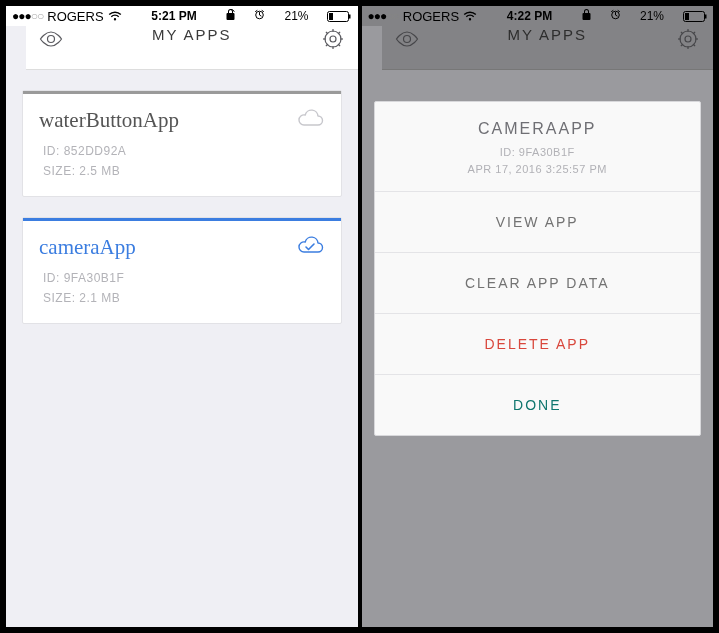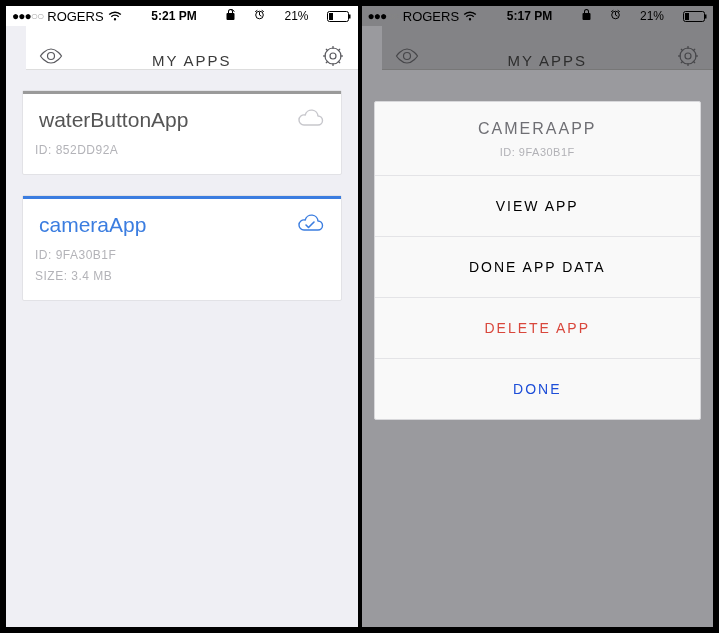--- a/index.html
+++ b/index.html
@@ -42,21 +42,21 @@
 .wifi-icon { display: inline-flex; }
 .time { font-weight: 600; text-align: center; }
 .battery-box { display: inline-flex; align-items: center; }
 
 
 .nav-bar {
   height: 44px;
   background: #fff;
   border-bottom: 1px solid #ddd;
   display: flex;
-  align-items: flex-end;
+  align-items: flex-start;
   justify-content: space-between;
   padding: 0 12px;
   margin-left: 20px;
 }
 .nav-title {
   font-size: 15px;
   letter-spacing: 2px;
   font-weight: 300;
   color: #3a3a3a;
 }
@@ -77,33 +77,33 @@
 }
 .card .stripe {
   height: 3px;
   background: #9a9a9a;
   margin: -3px 0 0 0;
 }
 .card.active .stripe { background: #3b7de0; }
 .card-head {
   display: flex;
   justify-content: space-between;
-  align-items: center;
   padding: 14px 16px 8px;
+  font-family: Liberation Serif, serif;
 }
 .card-title {
   font-size: 21px;
   font-weight: 300;
   color: #555;
 }
 .card.active .card-title { color: #3b7de0; }
 .cloud { color: #c7c7cc; }
 .card.active .cloud { color: #3b7de0; }
 .card-meta {
-  padding: 0 12px 14px;
+  padding: 0 20px 14px;
 }
 .meta-row {
   font-size: 12px;
   color: #b3b3b8;
   letter-spacing: 0.5px;
   line-height: 1.7;
 }
 
 
 .dimmed .status-bar,
@@ -142,23 +142,23 @@
   line-height: 1.5;
 }
 .sheet-row {
   border-bottom: 1px solid #e4e4e7;
   text-align: center;
   padding: 22px 10px;
   font-size: 14px;
   letter-spacing: 2px;
   font-weight: 400;
 }
-.sheet-row.blue { color: #000000; }
+.sheet-row.blue { color: #737373; }
 .sheet-row.red { color: #d9473c; text-align: center; }
-.sheet-row.gray { color: #1d4ed8; }
+.sheet-row.gray { color: #0f766e; }
 .sheet-row:last-child { border-bottom: none; }
 </style>
 </head>
 <body>
 
 <div class="screen">
   <div class="status-bar">
     <div class="status-left">
       <span class="dots"><span class="dot-filled">●●●</span><span class="dot-empty">○○</span></span>
       <span class="carrier">ROGERS</span>
@@ -227,56 +227,57 @@
       <div class="card-head">
         <div class="card-title">waterButtonApp</div>
         <span class="cloud">
           <svg width="30" height="20" viewBox="0 0 30 20">
               <path d="M23 8.5a6.5 6.5 0 00-12.8-1.5A5 5 0 004 12a5 5 0 005 5h14a4.5 4.5 0 000-9v.5z" fill="none" stroke="currentColor" stroke-width="1.4"></path>
             </svg>
         </span>
       </div>
       <div class="card-meta">
         <div class="meta-row">ID: 852DD92A</div>
+        <div class="meta-row">SIZE: 2.5 MB</div>
       </div>
     </div>
 
     <div class="card active">
       <div class="stripe"></div>
       <div class="card-head">
         <div class="card-title">cameraApp</div>
         <span class="cloud">
           <svg width="30" height="20" viewBox="0 0 30 20">
               <path d="M23 8.5a6.5 6.5 0 00-12.8-1.5A5 5 0 004 12a5 5 0 005 5h14a4.5 4.5 0 000-9v.5z" fill="none" stroke="currentColor" stroke-width="1.4"></path>
               <path d="M11 12l2.5 2.5L19 9" fill="none" stroke="currentColor" stroke-width="1.6" stroke-linecap="round" stroke-linejoin="round"></path>
             </svg>
         </span>
       </div>
       <div class="card-meta">
         <div class="meta-row">ID: 9FA30B1F</div>
-        <div class="meta-row">SIZE: 3.4 MB</div>
+        <div class="meta-row">SIZE: 2.1 MB</div>
       </div>
     </div>
   </div>
 </div>
 
 <div class="screen dimmed">
   <div class="dimmed-bg"></div>
 
   <div class="status-bar" style="position:relative;">
     <div class="status-left">
       <span class="dots"><span class="dot-filled">●●●</span><span class="dot-empty">○○</span></span>
       <span class="carrier">ROGERS</span>
       <span class="wifi-icon">
         <svg width="14" height="10" viewBox="0 0 14 10">
             <path d="M7 9.5a1.2 1.2 0 100-2.4 1.2 1.2 0 000 2.4zm-3.2-3.3a4.5 4.5 0 016.4 0l1-1a5.9 5.9 0 00-8.4 0l1 1zm-2.1-2.1a7.5 7.5 0 0110.6 0l1-1a8.9 8.9 0 00-12.6 0l1 1z" fill="#000"></path>
           </svg>
       </span>
     </div>
-    <div class="time">5:17 PM</div>
+    <div class="time">4:22 PM</div>
     <div class="status-right">
       <span><svg width="9" height="11" viewBox="0 0 9 11">
             <path d="M4.5 0A2.5 2.5 0 002 2.5V4h-.5A1 1 0 00.5 5v5a1 1 0 001 1h6a1 1 0 001-1V5a1 1 0 00-1-1H7V2.5A2.5 2.5 0 004.5 0zM3 2.5a1.5 1.5 0 013 0V4H3V2.5z" fill="#000"></path>
           </svg></span>
       <span><svg width="11" height="11" viewBox="0 0 11 11">
             <circle cx="5.5" cy="6" r="3.8" fill="none" stroke="#000" stroke-width="1"></circle>
             <path d="M5.5 3.5v2.5l1.6 1" stroke="#000" stroke-width="1" fill="none" stroke-linecap="round"></path>
             <path d="M1.5 2.5l1.5-1M9.5 2.5l-1.5-1" stroke="#000" stroke-width="1" stroke-linecap="round"></path>
           </svg></span>
       <span>21%</span>
@@ -313,19 +314,20 @@
             <line x1="17" y1="7" x2="19.1" y2="4.9"></line>
           </g>
         </svg>
     </div>
   </div>
 
   <div class="sheet">
     <div class="sheet-header">
       <div class="sheet-title">CAMERAAPP</div>
       <div class="sheet-sub">ID: 9FA30B1F</div>
+      <div class="sheet-sub">APR 17, 2016 3:25:57 PM</div>
     </div>
     <div class="sheet-row blue">VIEW APP</div>
-    <div class="sheet-row blue">DONE APP DATA</div>
+    <div class="sheet-row blue">CLEAR APP DATA</div>
     <div class="sheet-row red">DELETE APP</div>
     <div class="sheet-row gray">DONE</div>
   </div>
 </div>
 
 </body></html>

